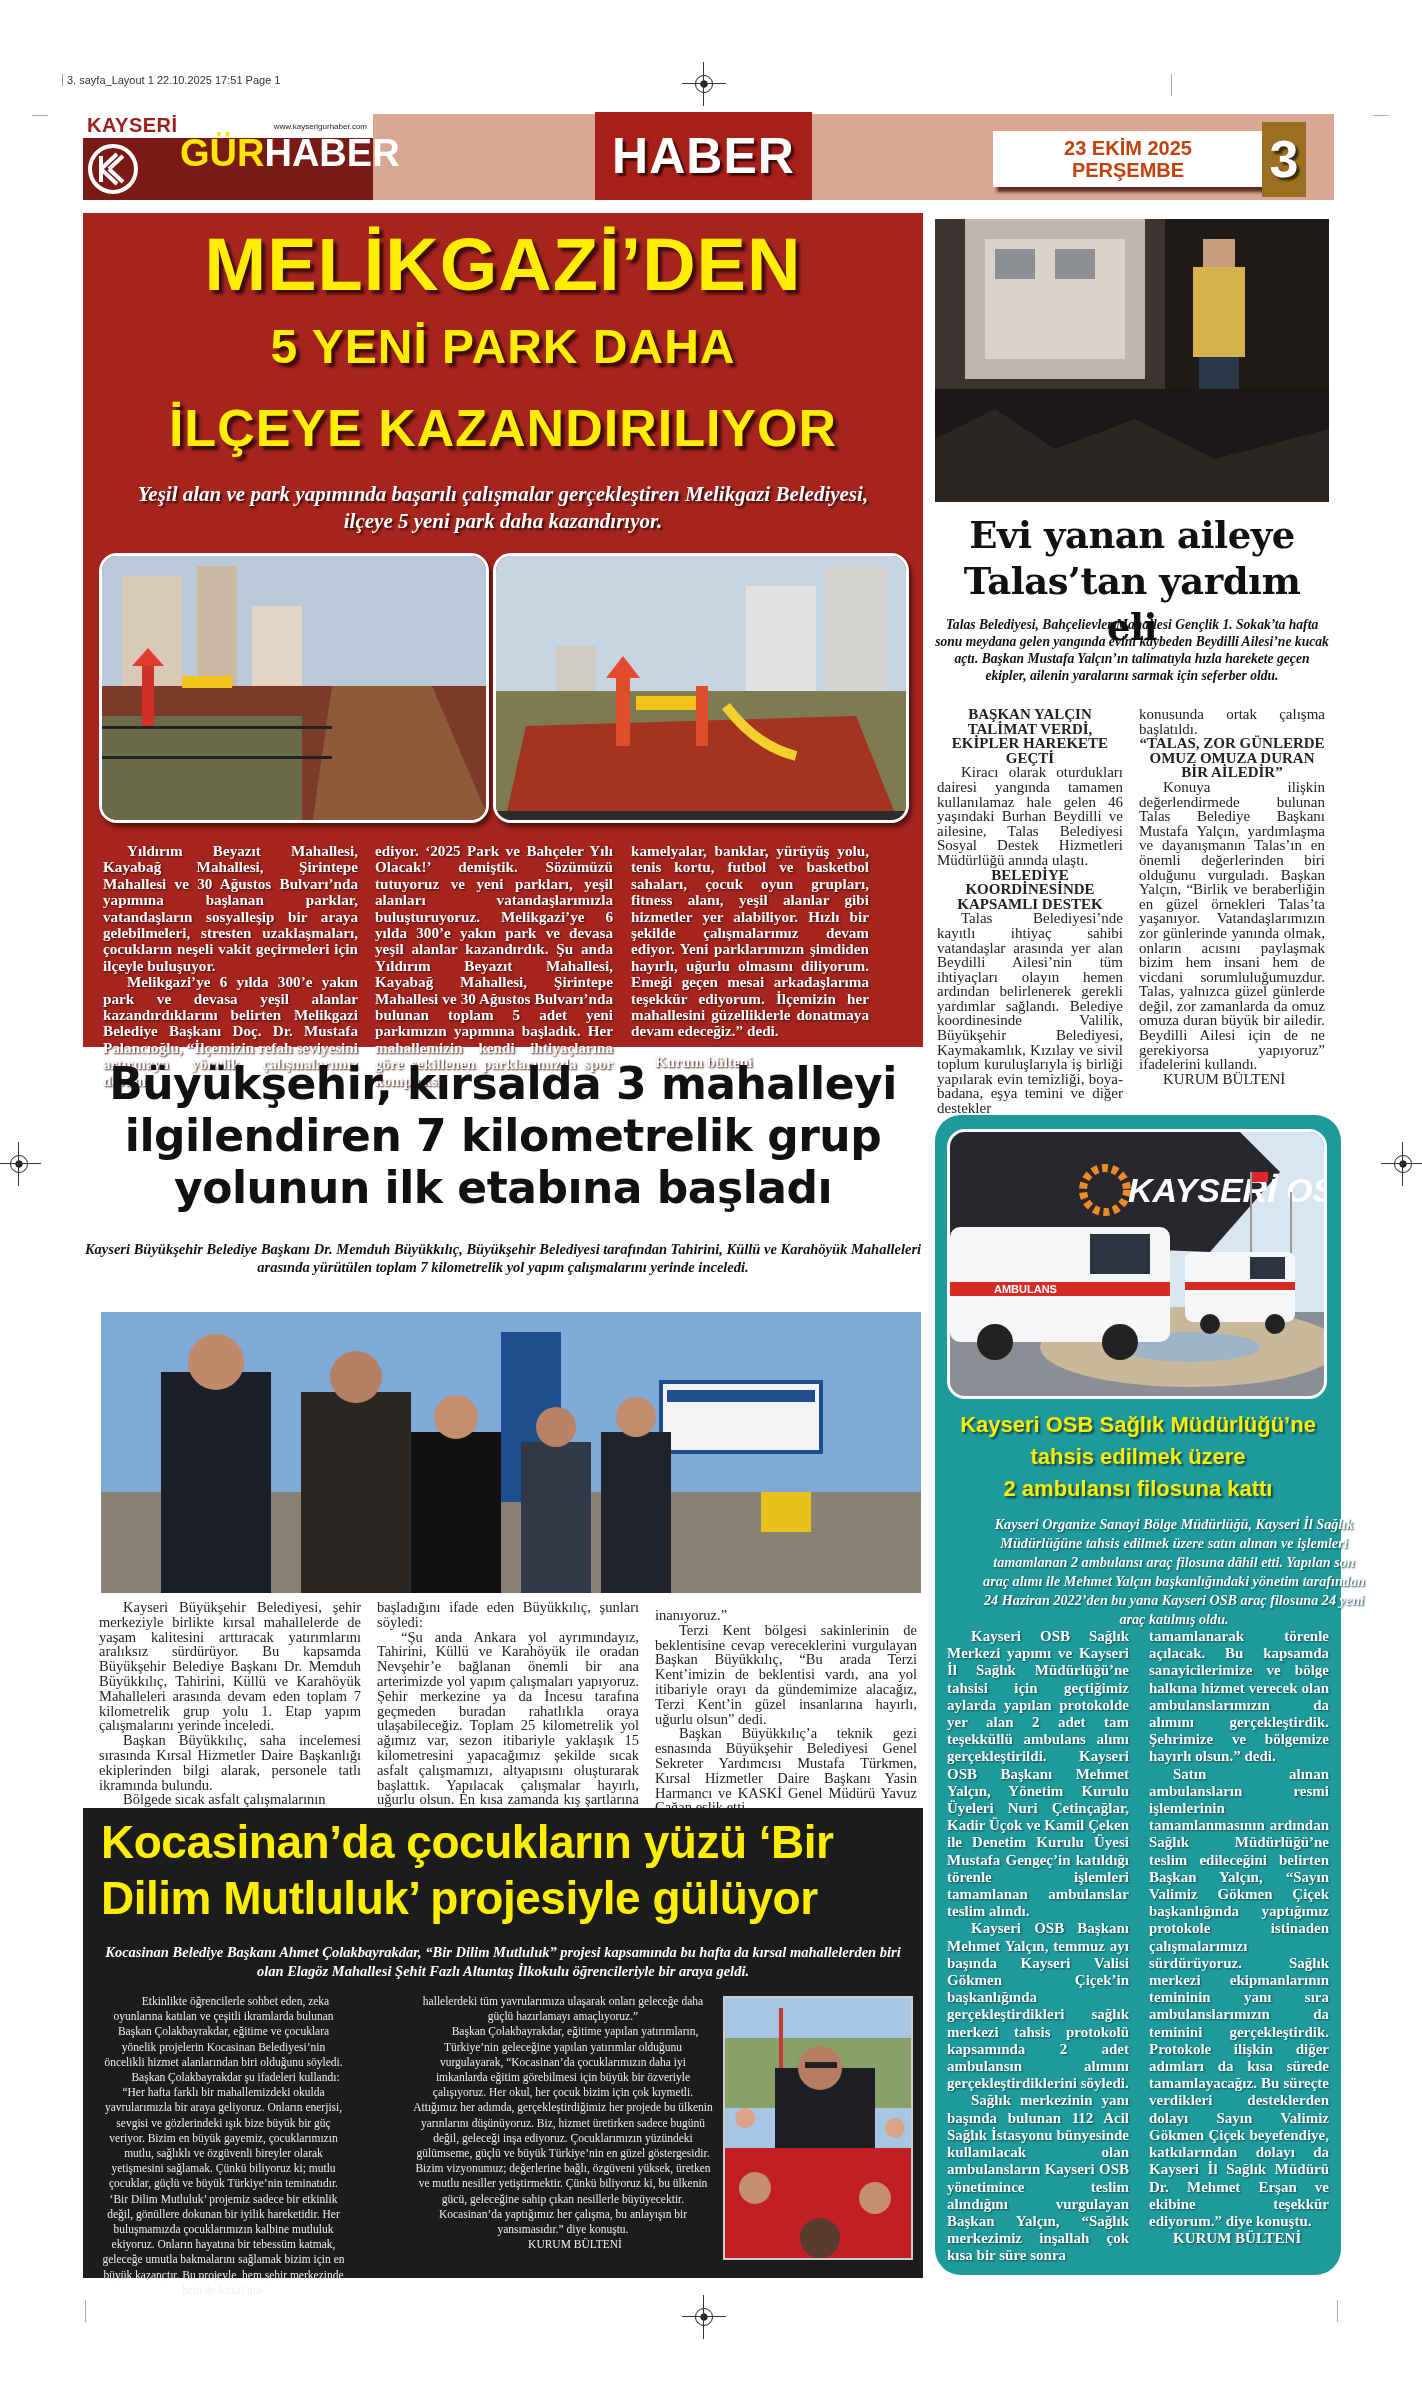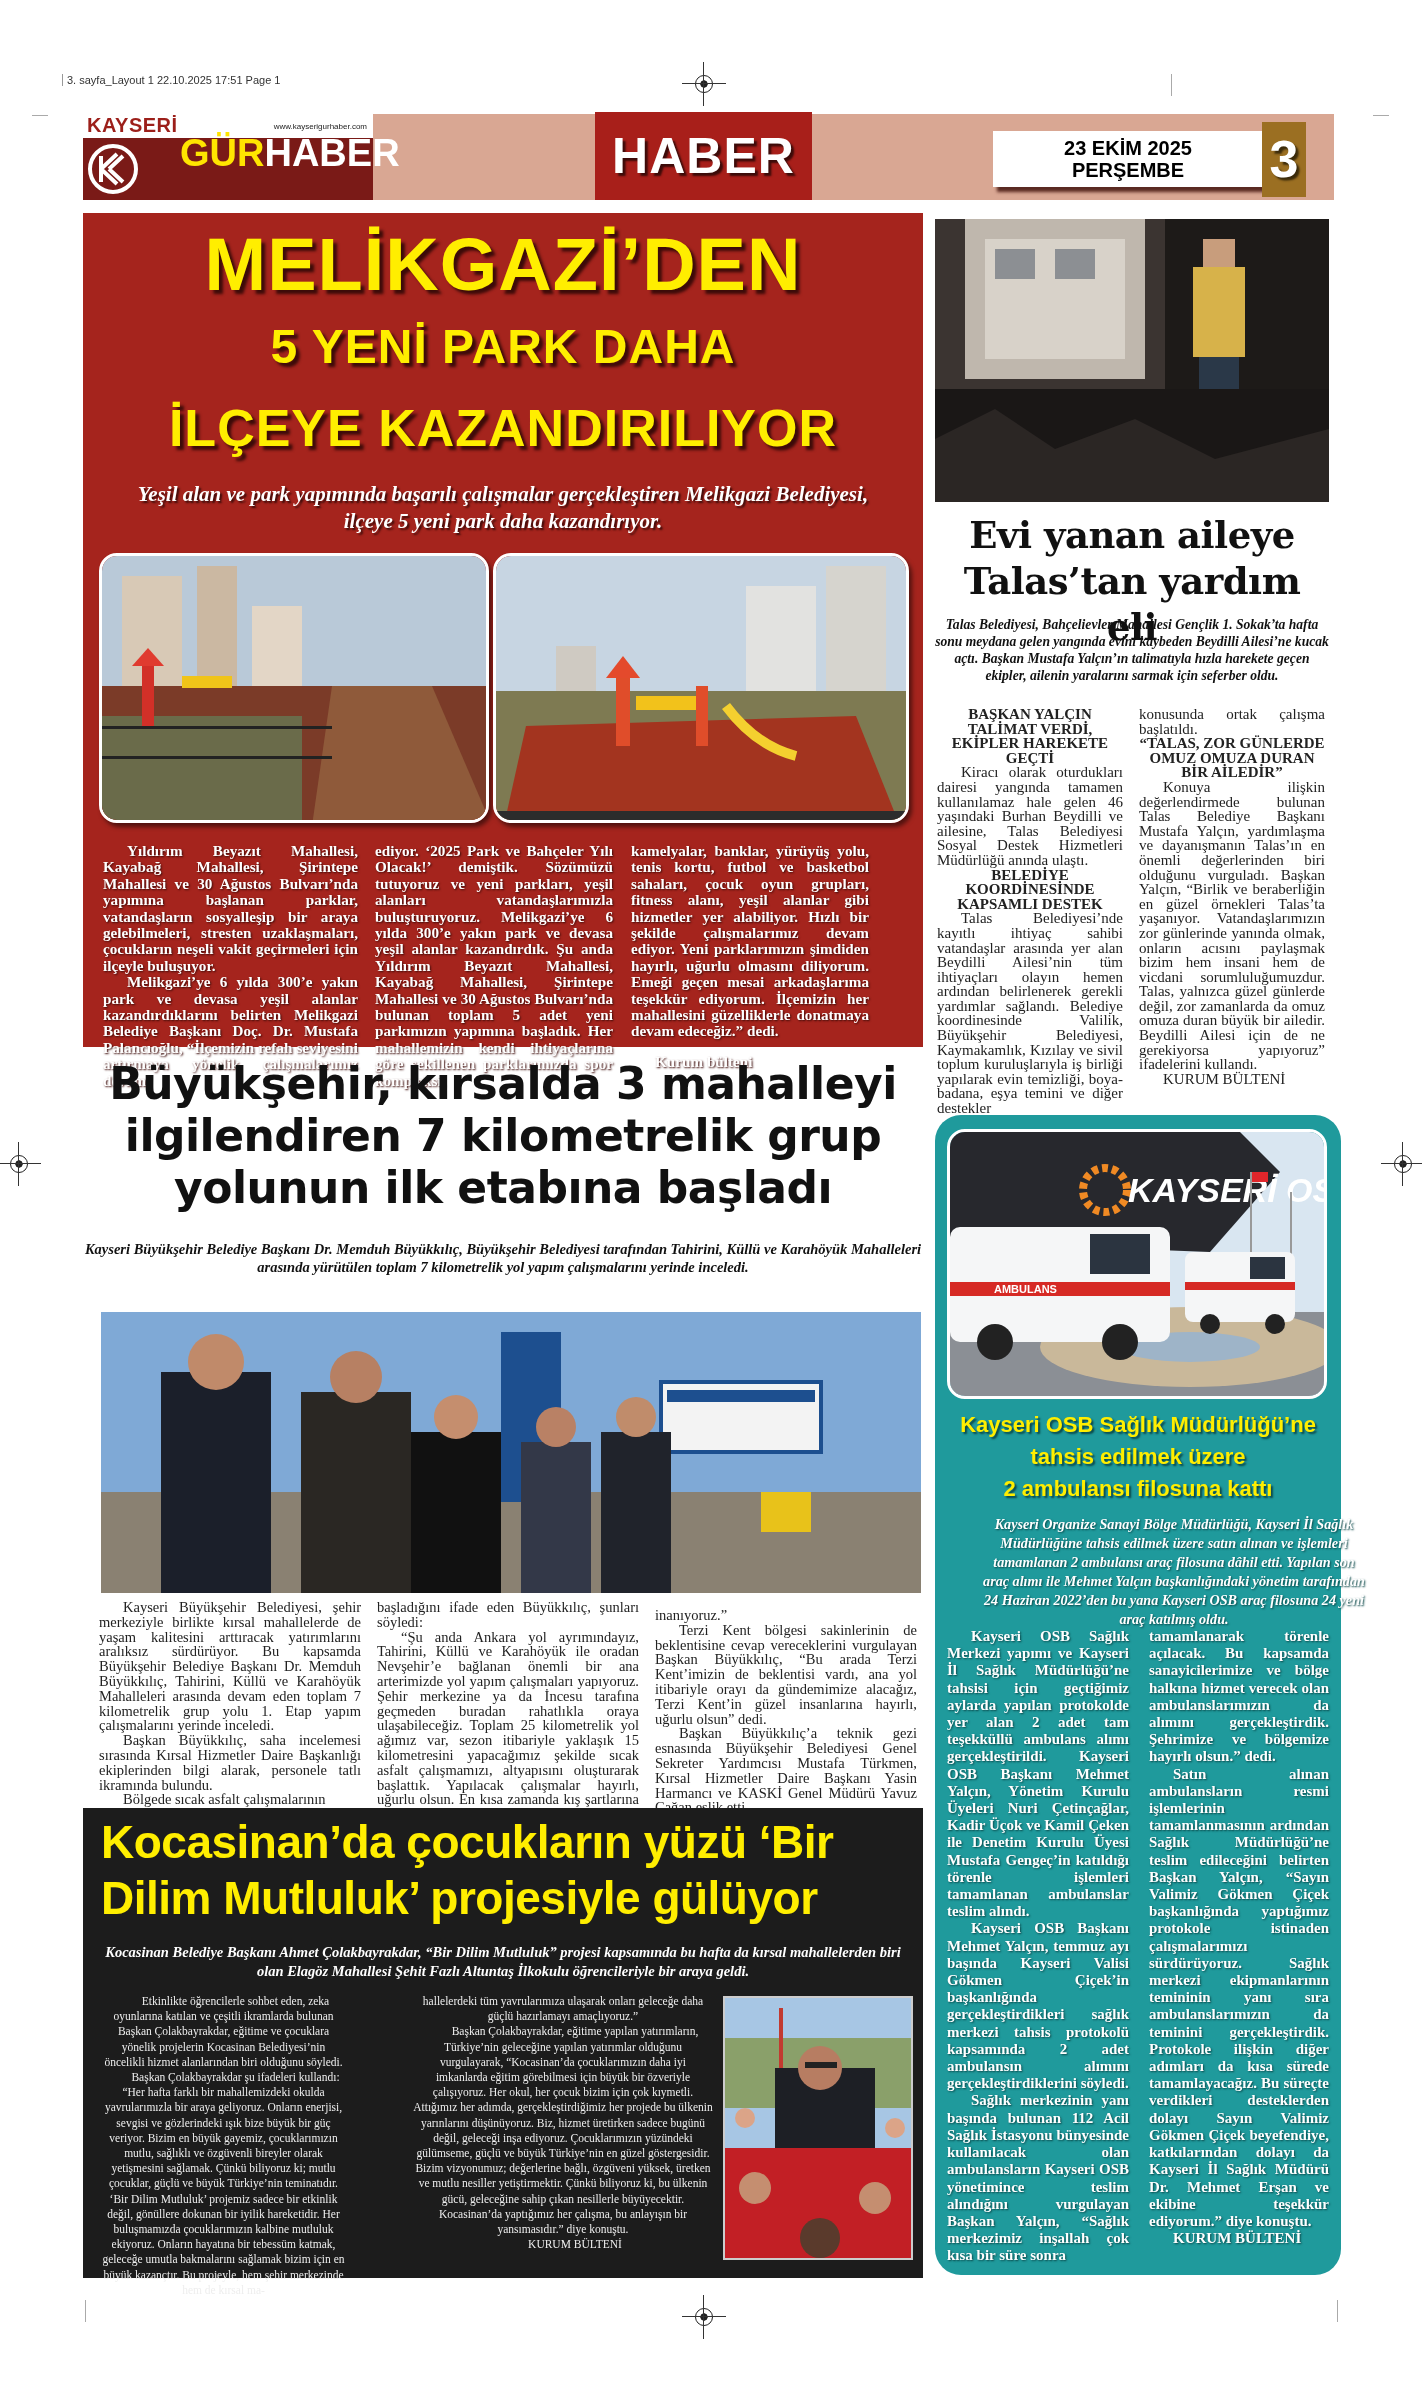--- a/index.html
+++ b/index.html
@@ -18,21 +18,21 @@
   .logo-top { position: absolute; left: 0; top: 0; width: 290px; height: 24px; background: #fff; }
   .logo-kayseri { position: absolute; left: 4px; top: 0px; font-family: "Liberation Sans", sans-serif; font-weight: bold; font-size: 20px; color: #9c1f1a; letter-spacing: 0.5px; }
   .logo-url { position: absolute; right: 6px; top: 8px; font-family: "Liberation Sans", sans-serif; font-size: 8px; color: #222; }
   .logo-mark { position: absolute; left: 4px; top: 26px; width: 52px; height: 56px; }
   .logo-word { position: absolute; left: 60px; top: 20px; font-family: "Liberation Sans", sans-serif; font-weight: bold; font-size: 38px; letter-spacing: 0px; line-height: 1; margin-left: 37px; }
   .logo-word .gur { color: #ffe500; }
   .logo-word .haber { color: #fff; }
   .section-box { left: 595px; top: 112px; width: 217px; height: 88px; background: #a81f1a; }
   .section-label { width: 100%; text-align: center; line-height: 88px; font-family: "Liberation Sans", sans-serif; font-weight: 900; font-size: 50px; color: #fff; text-shadow: 3px 3px 2px #3c0b09; letter-spacing: 1px; }
   .date-box { left: 993px; top: 131px; width: 270px; height: 56px; background: #fff; box-shadow: 4px 5px 3px #5a2a22; }
-  .date-line { text-align: center; font-family: "Liberation Sans", sans-serif; font-weight: 900; font-size: 20px; line-height: 22px; color: #000000; }
+  .date-line { text-align: center; font-family: "Liberation Sans", sans-serif; font-weight: 900; font-size: 20px; line-height: 22px; color: #c2410c; }
   .page-num-box { left: 1262px; top: 122px; width: 44px; height: 75px; background: #9b6f22; }
   .page-num { text-align: center; font-family: "Liberation Sans", sans-serif; font-weight: 900; font-size: 52px; line-height: 75px; color: #fff; text-shadow: 3px 3px 2px #3a2a0a; }
 
   
   .lead { left: 83px; top: 213px; width: 840px; height: 834px; background: #a5241d; }
   .lead-hl { position: absolute; left: 0; width: 840px; text-align: center; font-family: "Liberation Sans", sans-serif; font-weight: 900; color: #ffee00; text-shadow: 4px 4px 3px #3c0b09; letter-spacing: 1px; }
   .lead-sub { position: absolute; left: 30px; width: 780px; top: 268px; text-align: center; font-family: "Liberation Serif", serif; font-style: italic; font-weight: bold; font-size: 21px; line-height: 27px; color: #fff; text-shadow: 2px 2px 2px #3c0b09; }
   .photo { position: absolute; border: 3px solid #fff; border-radius: 18px; overflow: hidden; box-shadow: 3px 4px 4px rgba(0,0,0,.5); }
   .col { position: absolute; text-align: justify; font-family: "Liberation Serif", serif; }
   .lead .col { font-size: 15.2px; line-height: 16.4px; color: #fff; font-weight: bold; text-shadow: 1px 1px 2px #3c0b09; }

